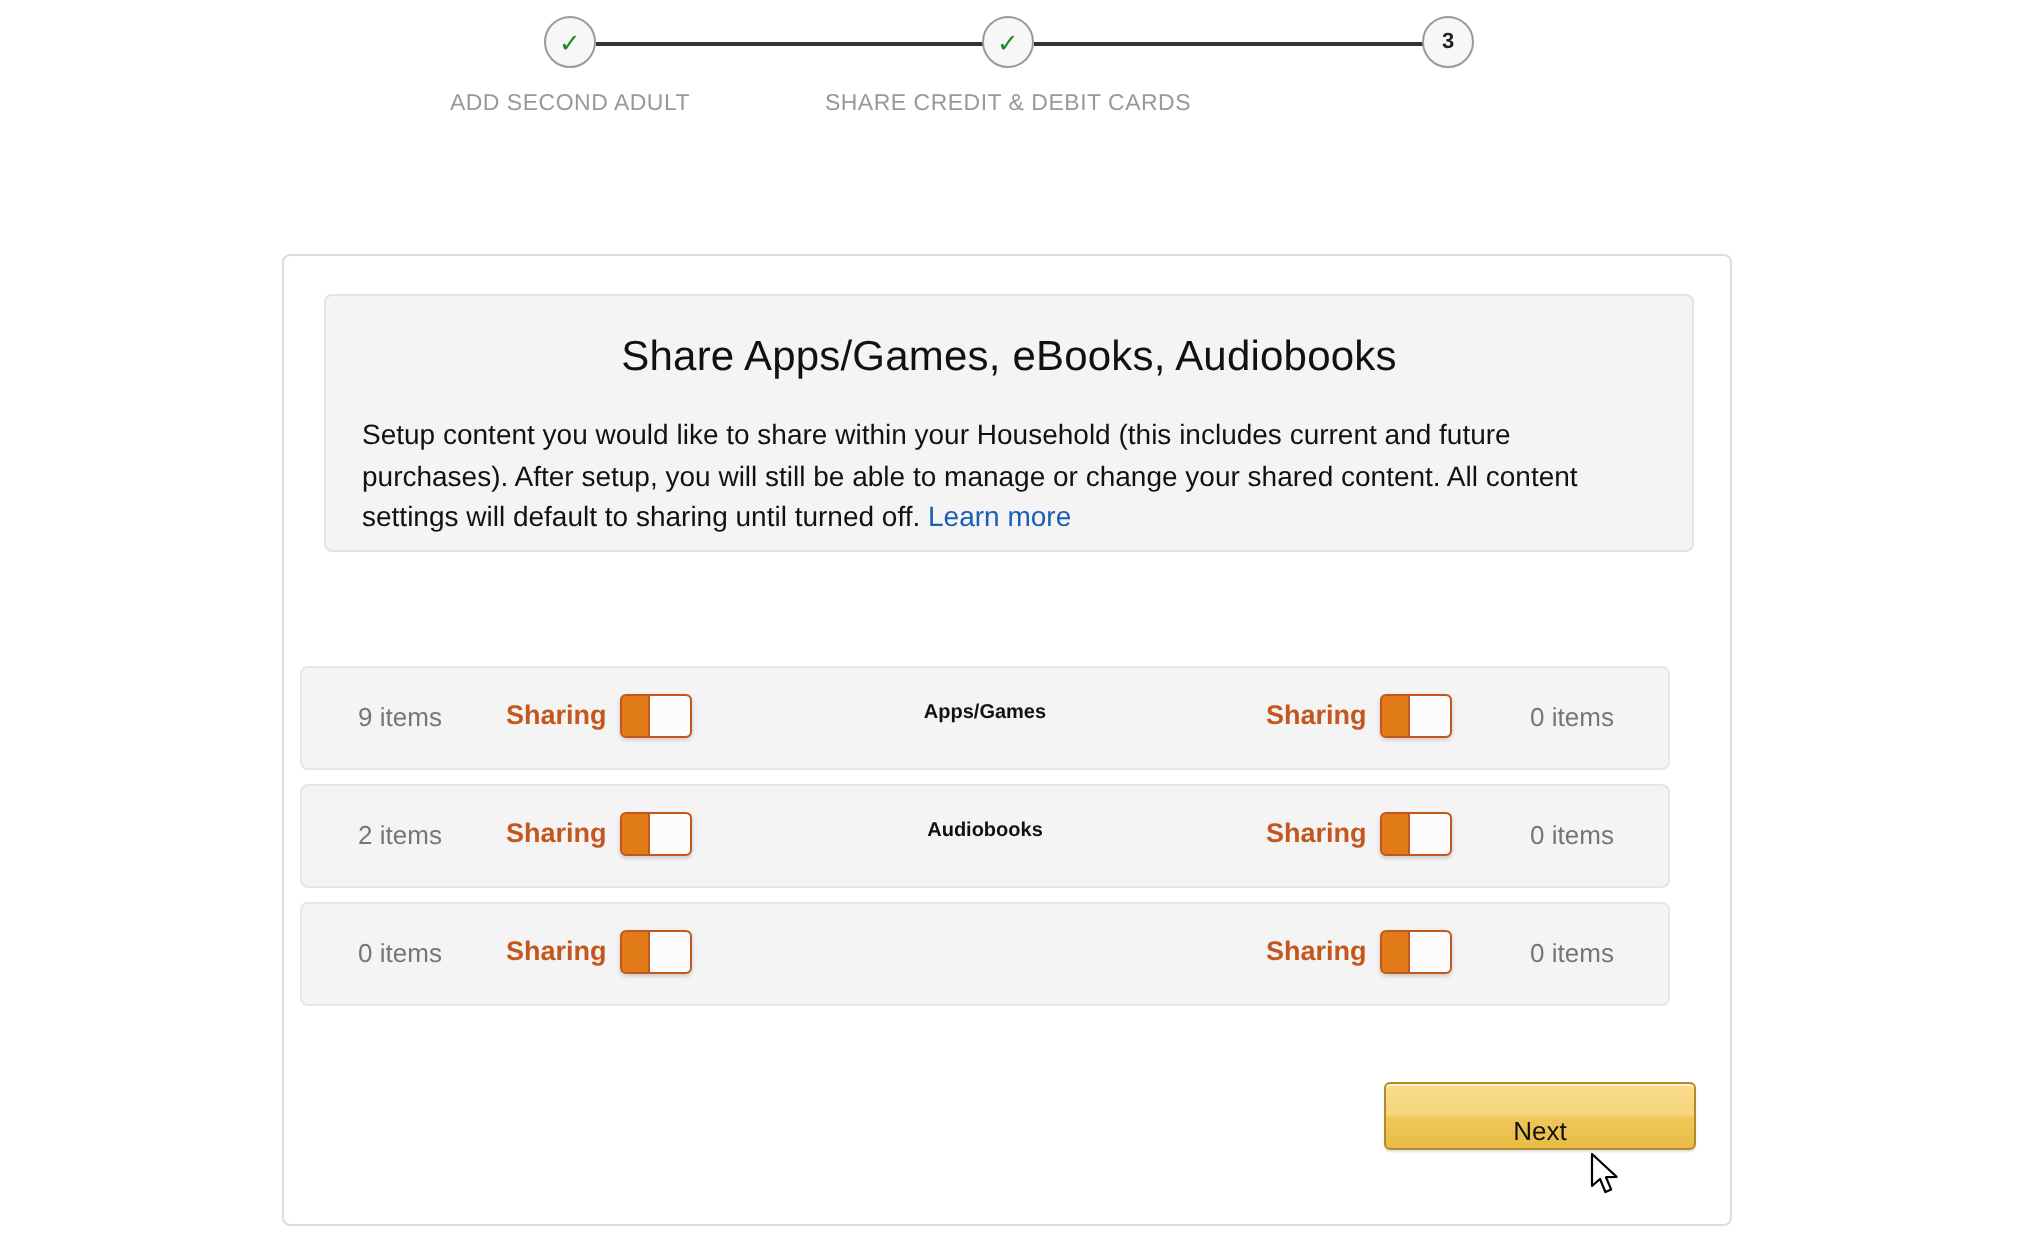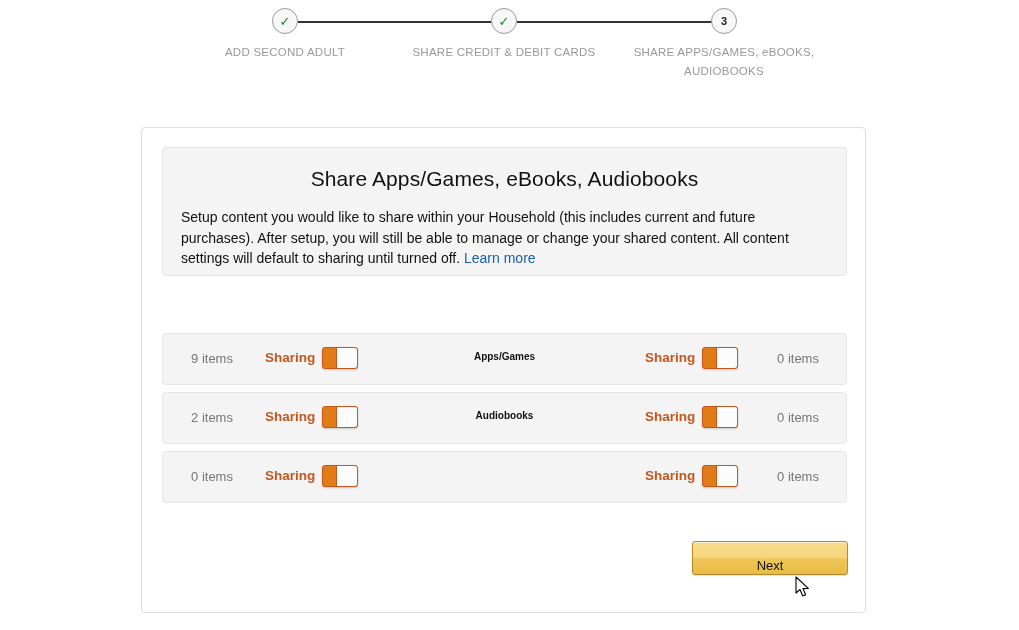--- a/index.html
+++ b/index.html
@@ -123,21 +123,21 @@
     color: #111111;
     text-align: center;
     width: 160px;
   }
   .name-label.left  { left: 68px; color: #fdfdfd; }
   .name-label.right { left: 519px; }
 
   
   #rows {
     position: absolute;
-    left: 20px;
+    left: 8px;
     top: 205px;
     width: 685px;
   }
   .share-row {
     position: relative;
     height: 52px;
     background: #f4f4f4;
     border: 1px solid #e6e6e6;
     border-radius: 4px;
     margin-bottom: 7px;
@@ -242,22 +242,20 @@
     <div class="step-label">ADD SECOND ADULT</div>
   </div>
 
   <div class="step" style="left:404px; width:200px;">
     <div class="step-circle done">✓</div>
     <div class="step-label">SHARE CREDIT &amp; DEBIT CARDS</div>
   </div>
 
   <div class="step" style="left:624px; width:200px;">
     <div class="step-circle">3</div>
-    <div class="step-label">SHARE APPS/GAMES, eBOOKS,
-AUDIOBOOKS</div>
   </div>
 </div>
 
 <div id="card">
 
   <div id="header-panel">
     <h1 id="panel-title">Share Apps/Games, eBooks, Audiobooks</h1>
     <p id="panel-desc"><span>Setup content you would like to share within your Household (this includes current and future purchases).  After setup, you will still be able to manage or change your shared content.  All content settings will default to sharing until turned off. </span><a id="learn-more" href="#">Learn more</a></p>
   </div>
 

